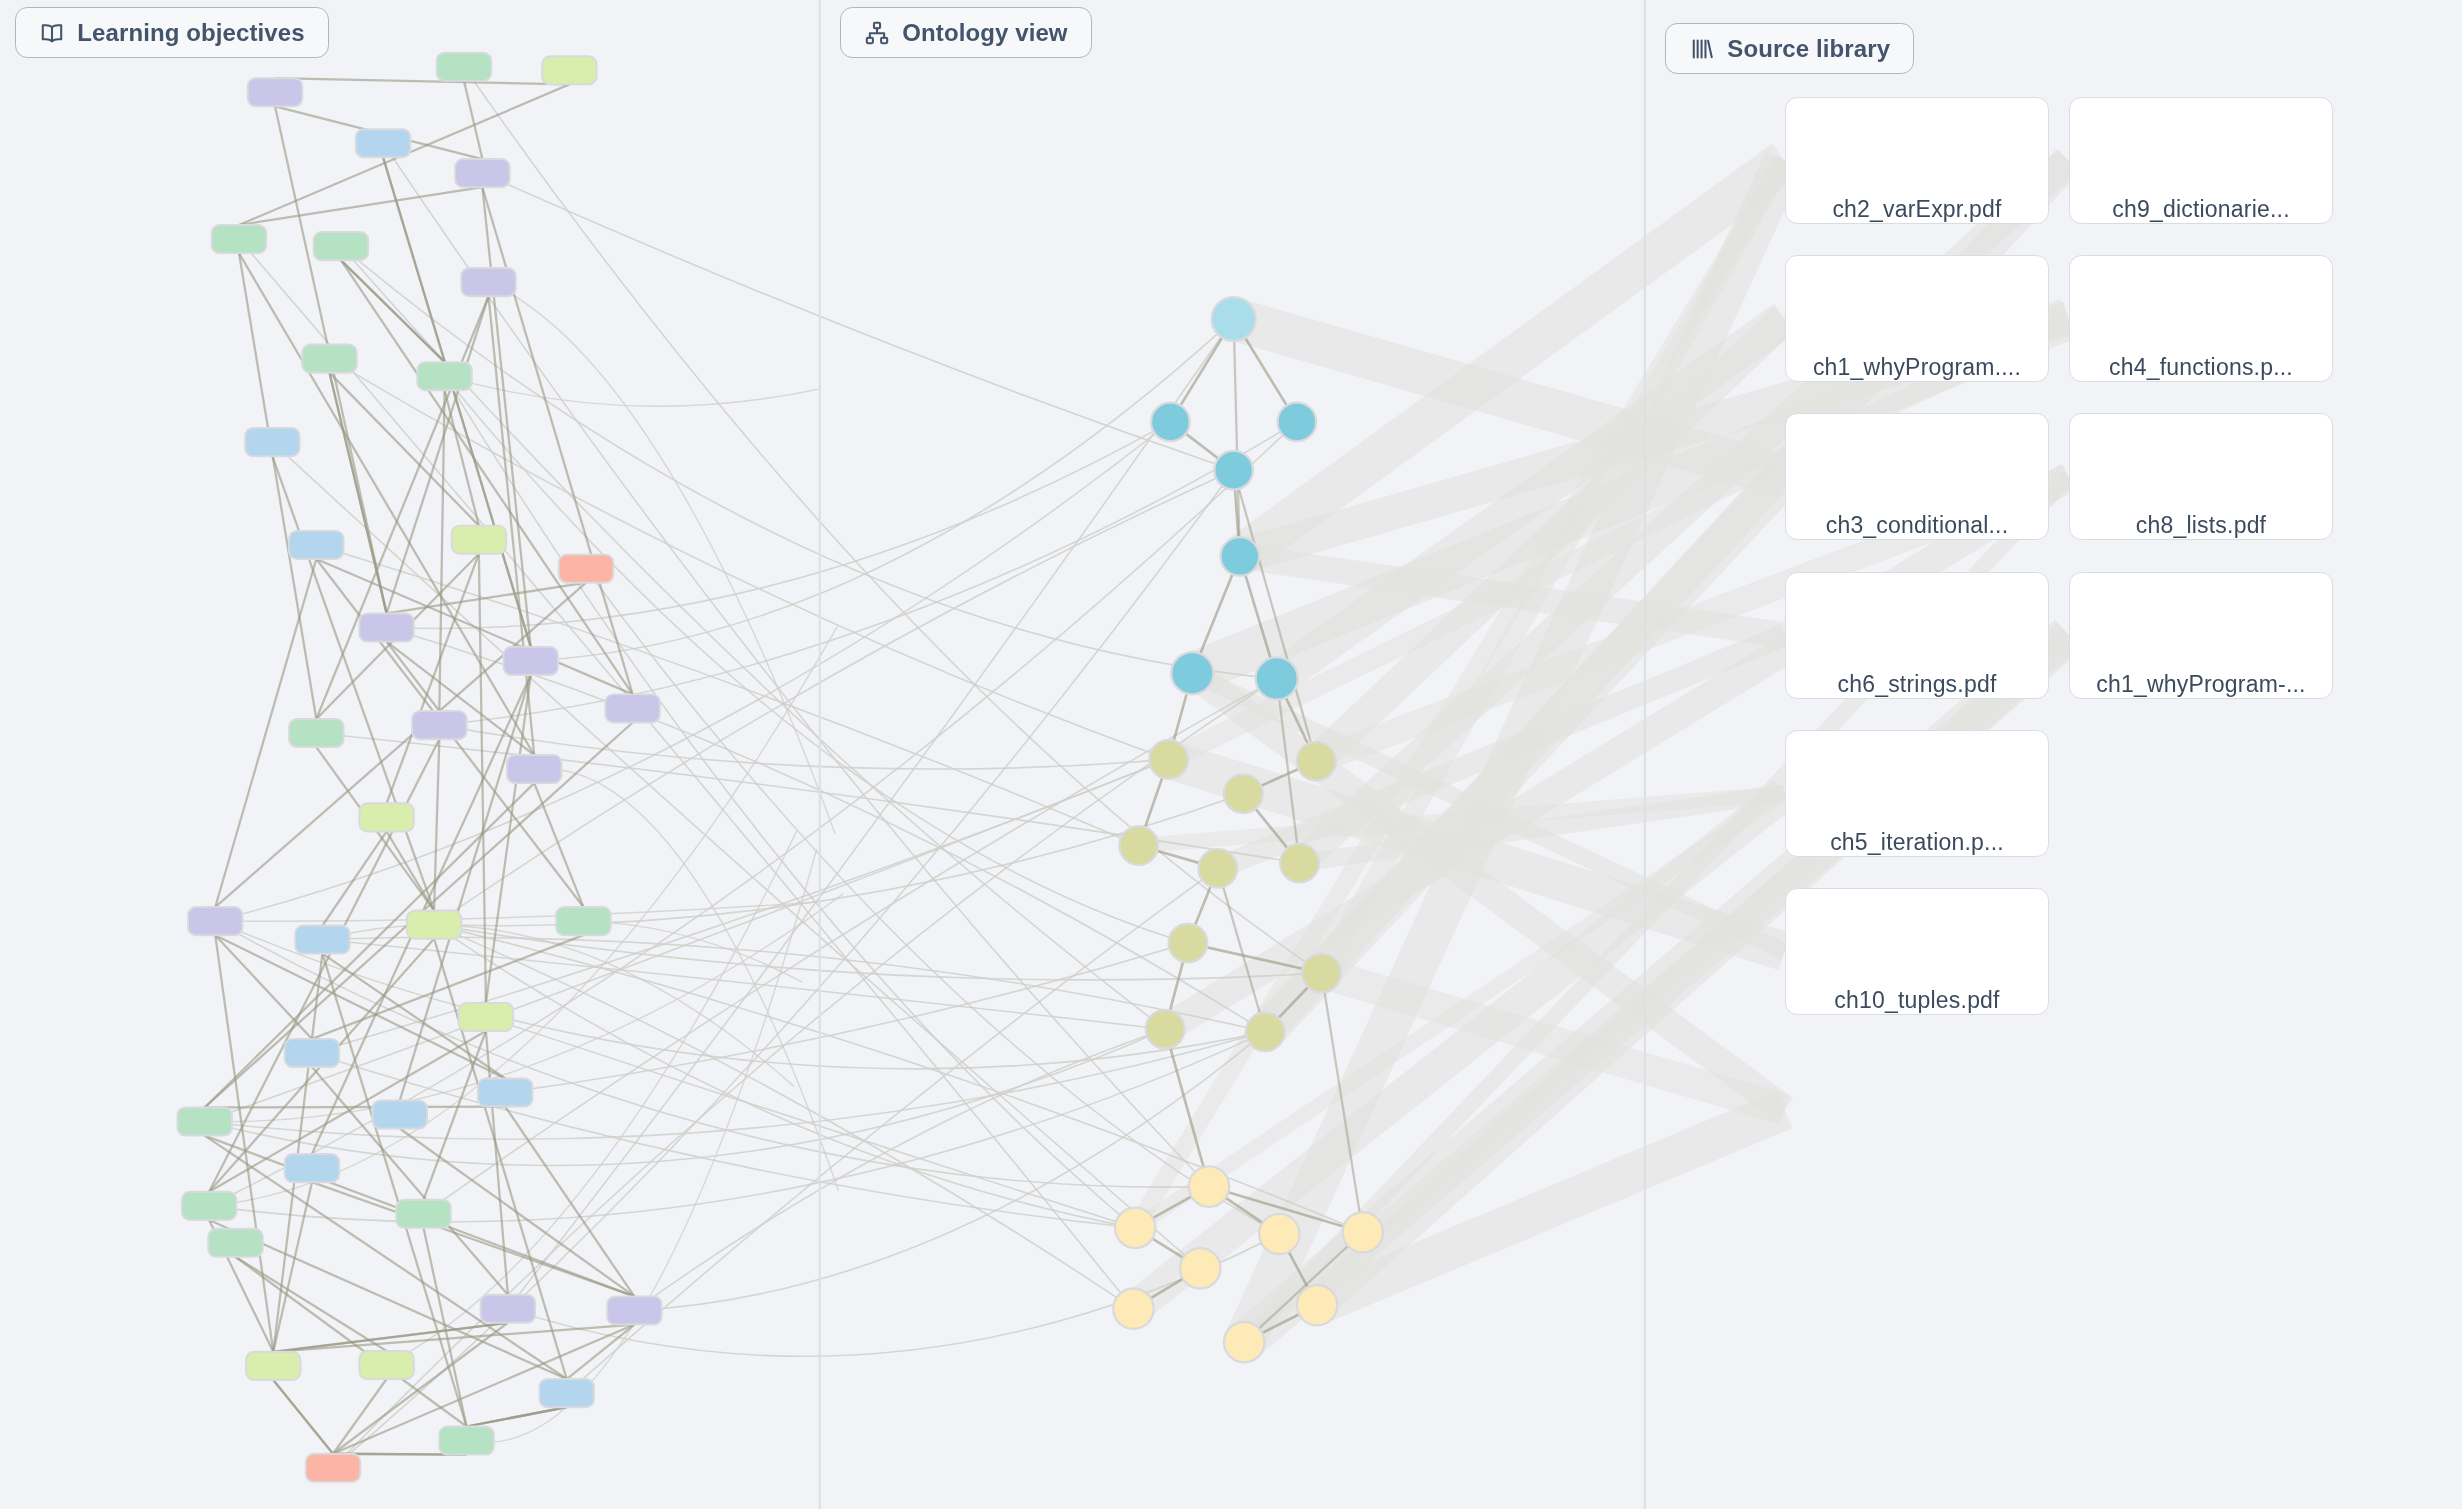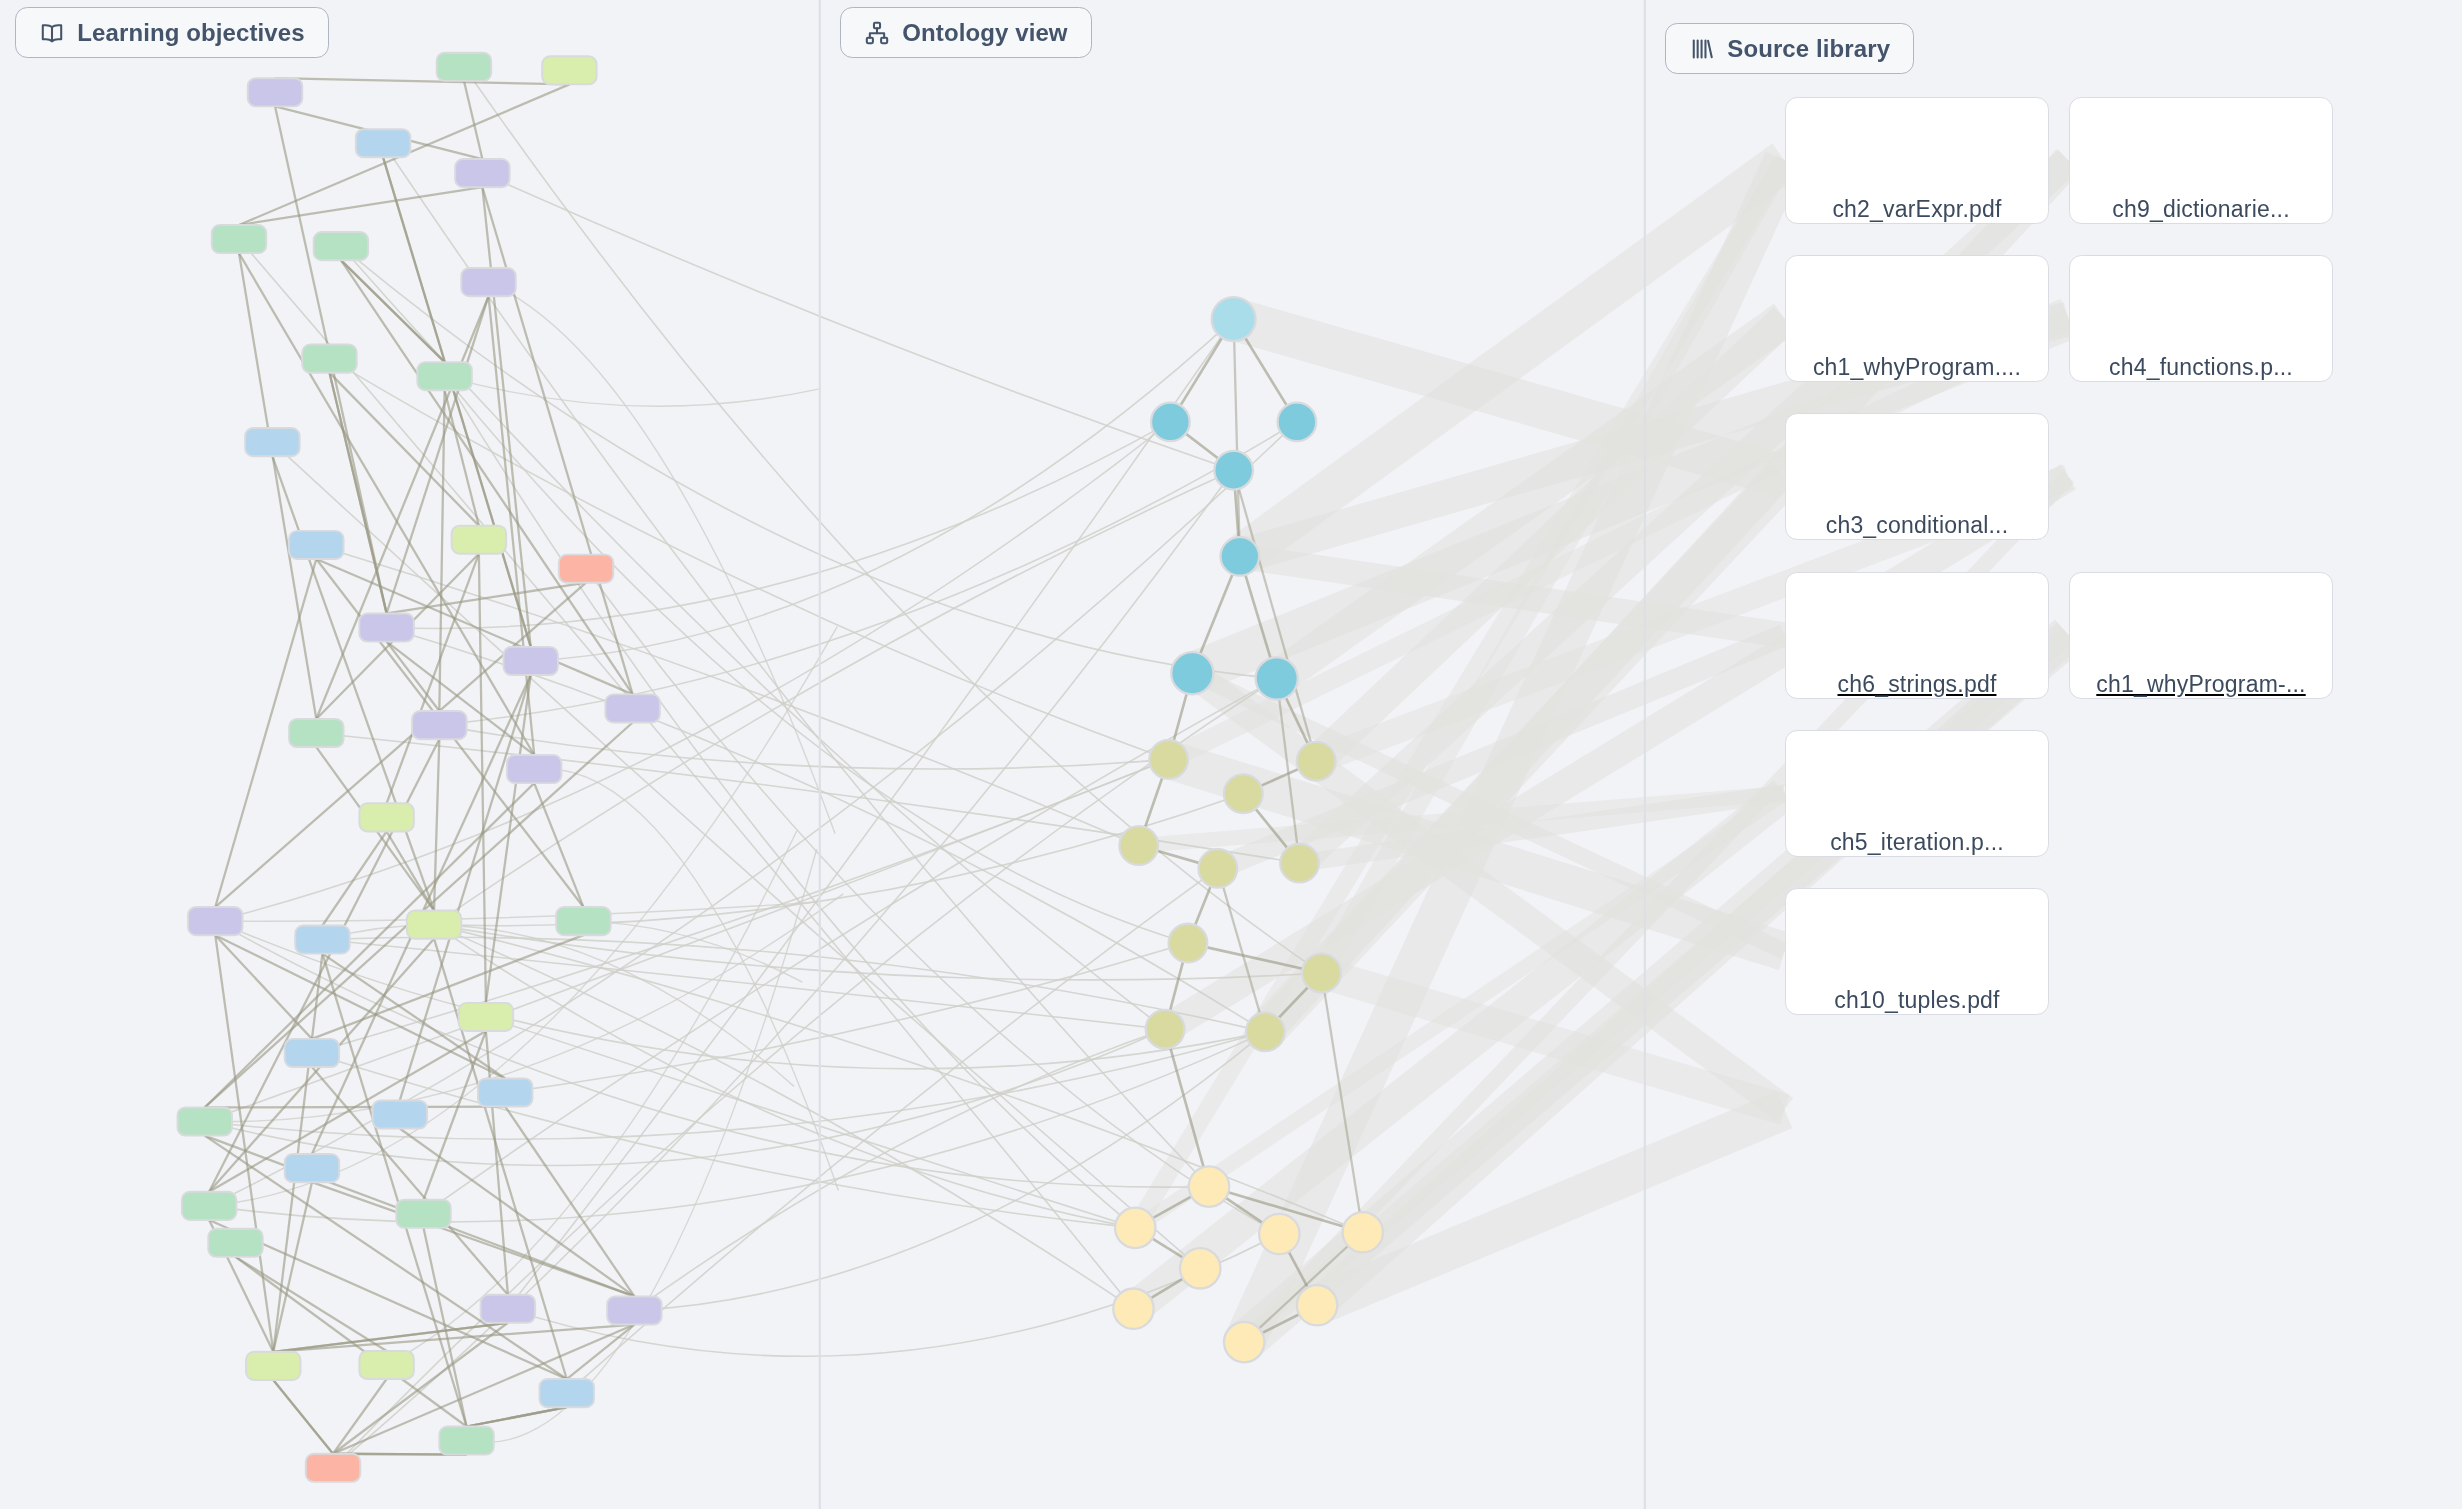--- a/index.html
+++ b/index.html
@@ -78,21 +78,21 @@
     font-weight: 400;
     letter-spacing: 0.2px;
     white-space: nowrap;
   }
   
   .c0 { left: 0px;   }
   .c1 { left: 284px; }
   .r0 { top: 0px;    }
   .r1 { top: 158px;  }
   .r2 { top: 316px;  }
-  .r3 { top: 475px; text-decoration: underline;  }
+  .r3 { top: 475px;  }
   .r4 { top: 633px;  }
   .r5 { top: 791px;  }
   .r6 { top: 949px; }
 </style>
 </head>
 <body>
 
 <div id="app">
 
   <svg id="graph-layer" viewBox="0 0 2802 1718" preserveAspectRatio="none">
@@ -426,20 +426,23 @@
       </div>
       <div class="lib-card c0 r1">
         <span class="fname">ch1_whyProgram....</span>
       </div>
       <div class="lib-card c1 r1">
         <span class="fname">ch4_functions.p...</span>
       </div>
       <div class="lib-card c0 r2">
         <span class="fname">ch3_conditional...</span>
       </div>
+      <div class="lib-card c1 r2">
+        <span class="fname">ch8_lists.pdf</span>
+      </div>
       <div class="lib-card c0 r3">
         <span class="fname">ch6_strings.pdf</span>
       </div>
       <div class="lib-card c1 r3">
         <span class="fname">ch1_whyProgram-...</span>
       </div>
       <div class="lib-card c0 r4">
         <span class="fname">ch5_iteration.p...</span>
       </div>
       <div class="lib-card c0 r5">

